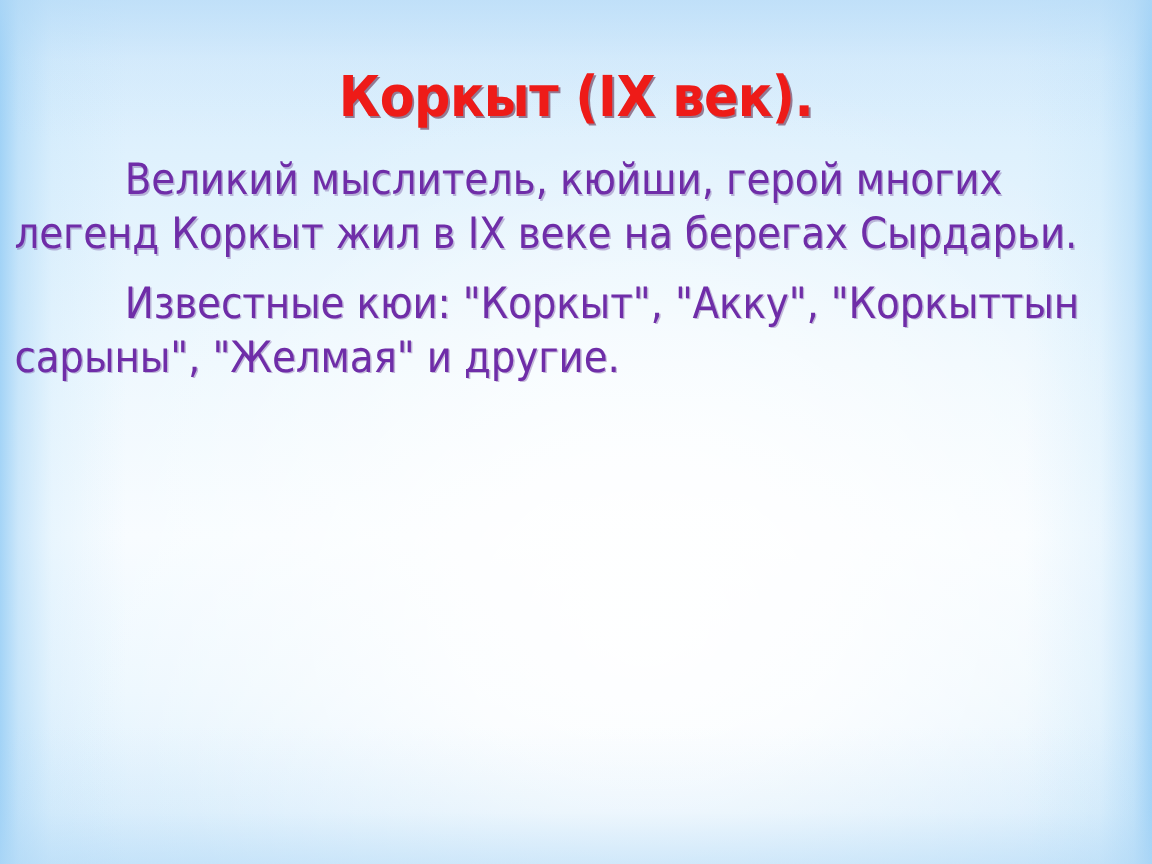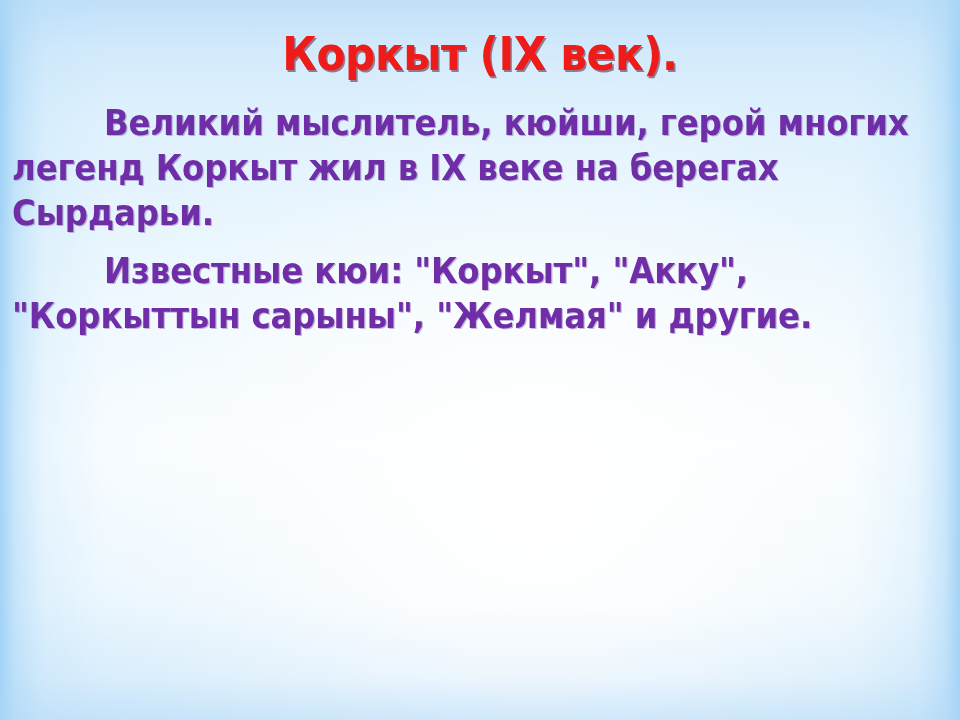--- a/index.html
+++ b/index.html
@@ -76,20 +76,21 @@
         rgba(255,255,255,0) 84%,
         rgba(176,216,246,0.14) 94%,
         rgba(176,216,246,0.50) 100%);
   }
 
   
   .content {
     position: absolute;
     inset: 0;
     z-index: 5;
+    margin-top: 28px;
   }
 
   .slide-title {
     position: absolute;
     left: 0;
     top: 26px;
     width: 960px;
     text-align: center;
     font-size: 47px;
     line-height: 56px;
@@ -103,21 +104,21 @@
   .body-block {
     position: absolute;
     left: 12px;
     top: 100px;
     width: 936px;
   }
 
   .para {
     font-size: 36px;
     line-height: 45px;
-    font-weight: bold;
+    font-weight: normal;
     color: #6f2da8;
     text-indent: 92px;
     text-align: left;
     letter-spacing: -0.1px;
     text-shadow: 1.2px 1.2px 0 rgba(80,30,130,0.30);
     margin: 0 0 13px 0;
     white-space: normal;
   }
   .para:last-child { margin-bottom: 0; }
 </style>

